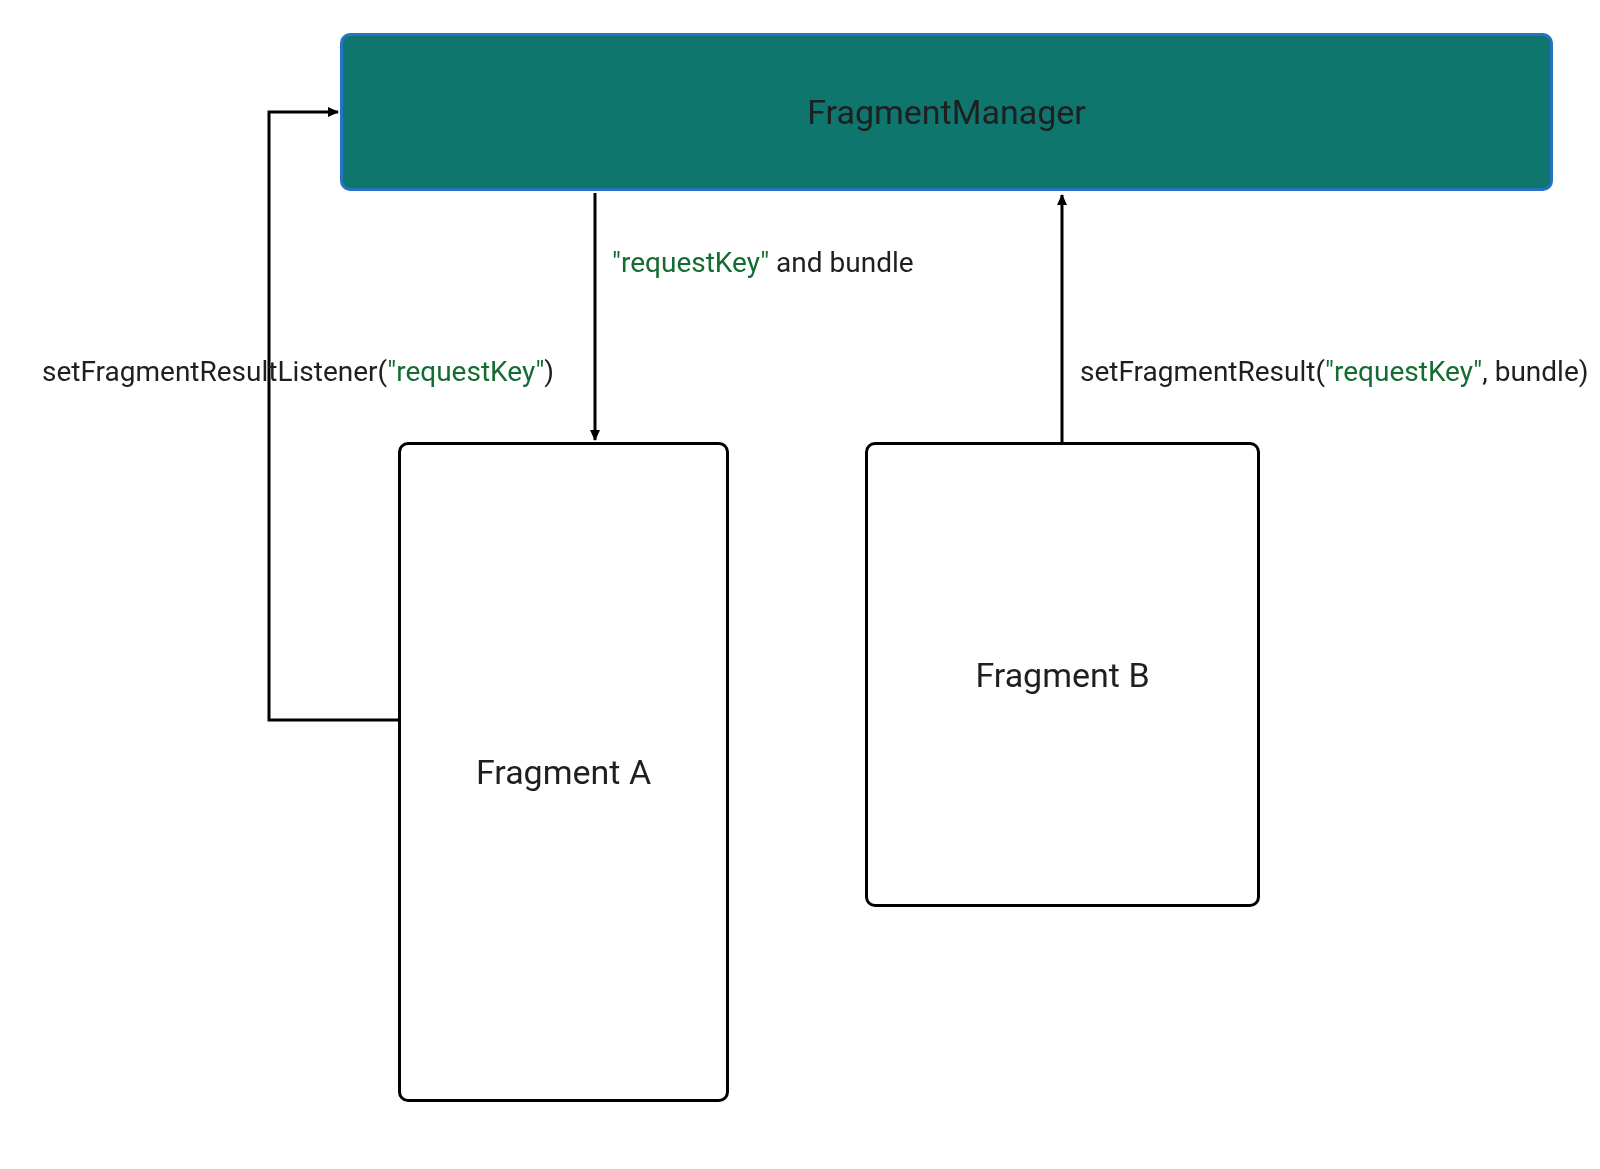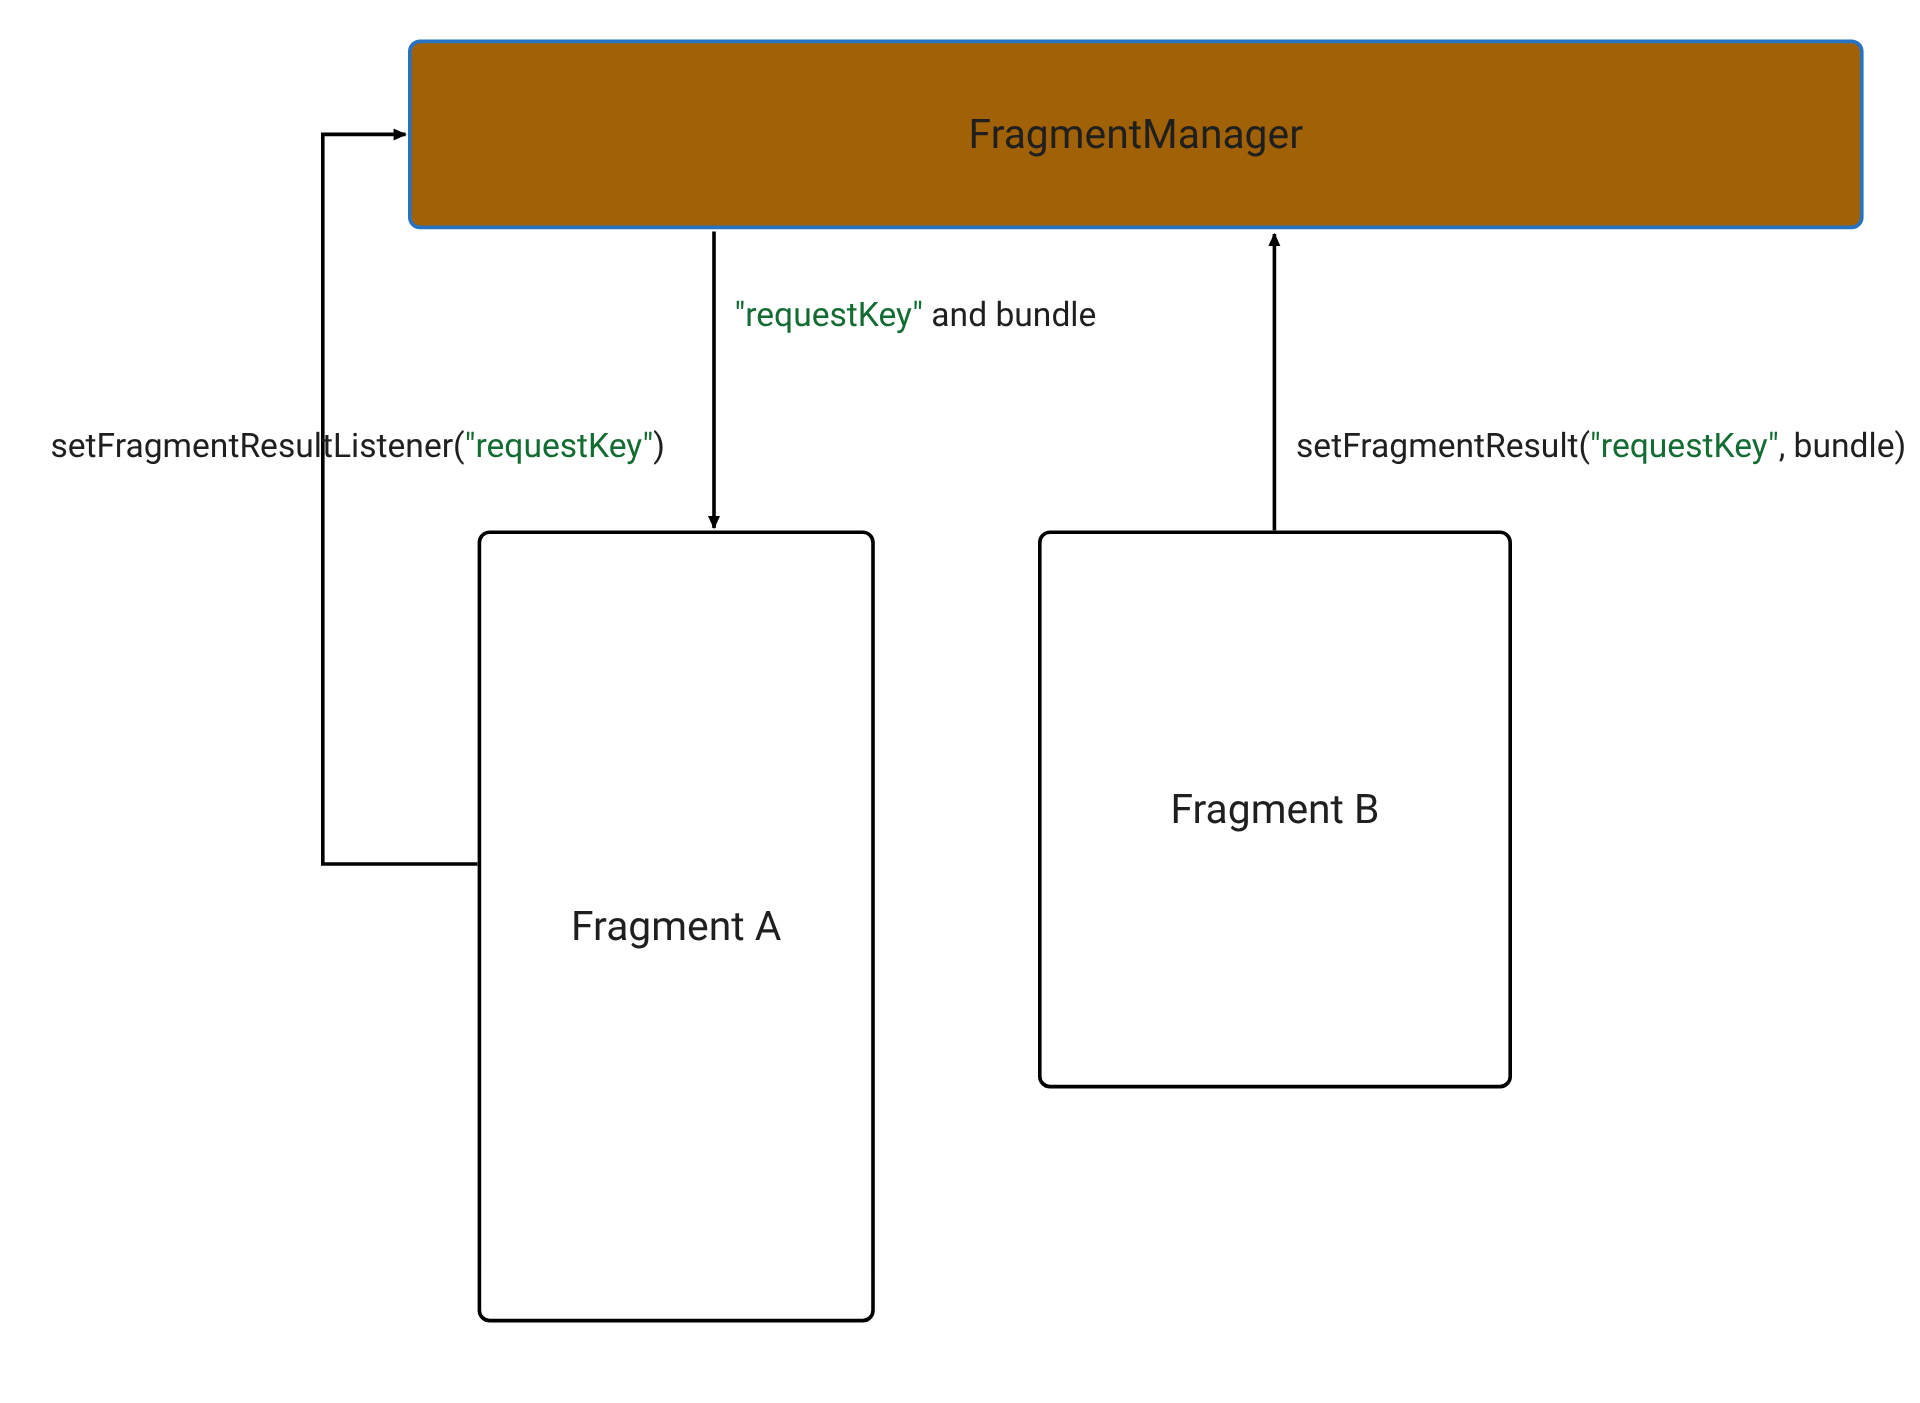--- a/index.html
+++ b/index.html
@@ -24,21 +24,21 @@
     justify-content: center;
     box-sizing: border-box;
     background: #ffffff;
   }
   .box-title {
     font-size: 34px;
     color: #1f1f1f;
     text-align: center;
   }
   .manager {
-    background: #a16207;
+    background: #0f766e;
     border-color: #2773c3;
   }
   .label {
     position: absolute;
     font-size: 28px;
     color: #1f1f1f;
     white-space: nowrap;
   }
   .key-str { color: #136c31; }
   svg.arrows {

